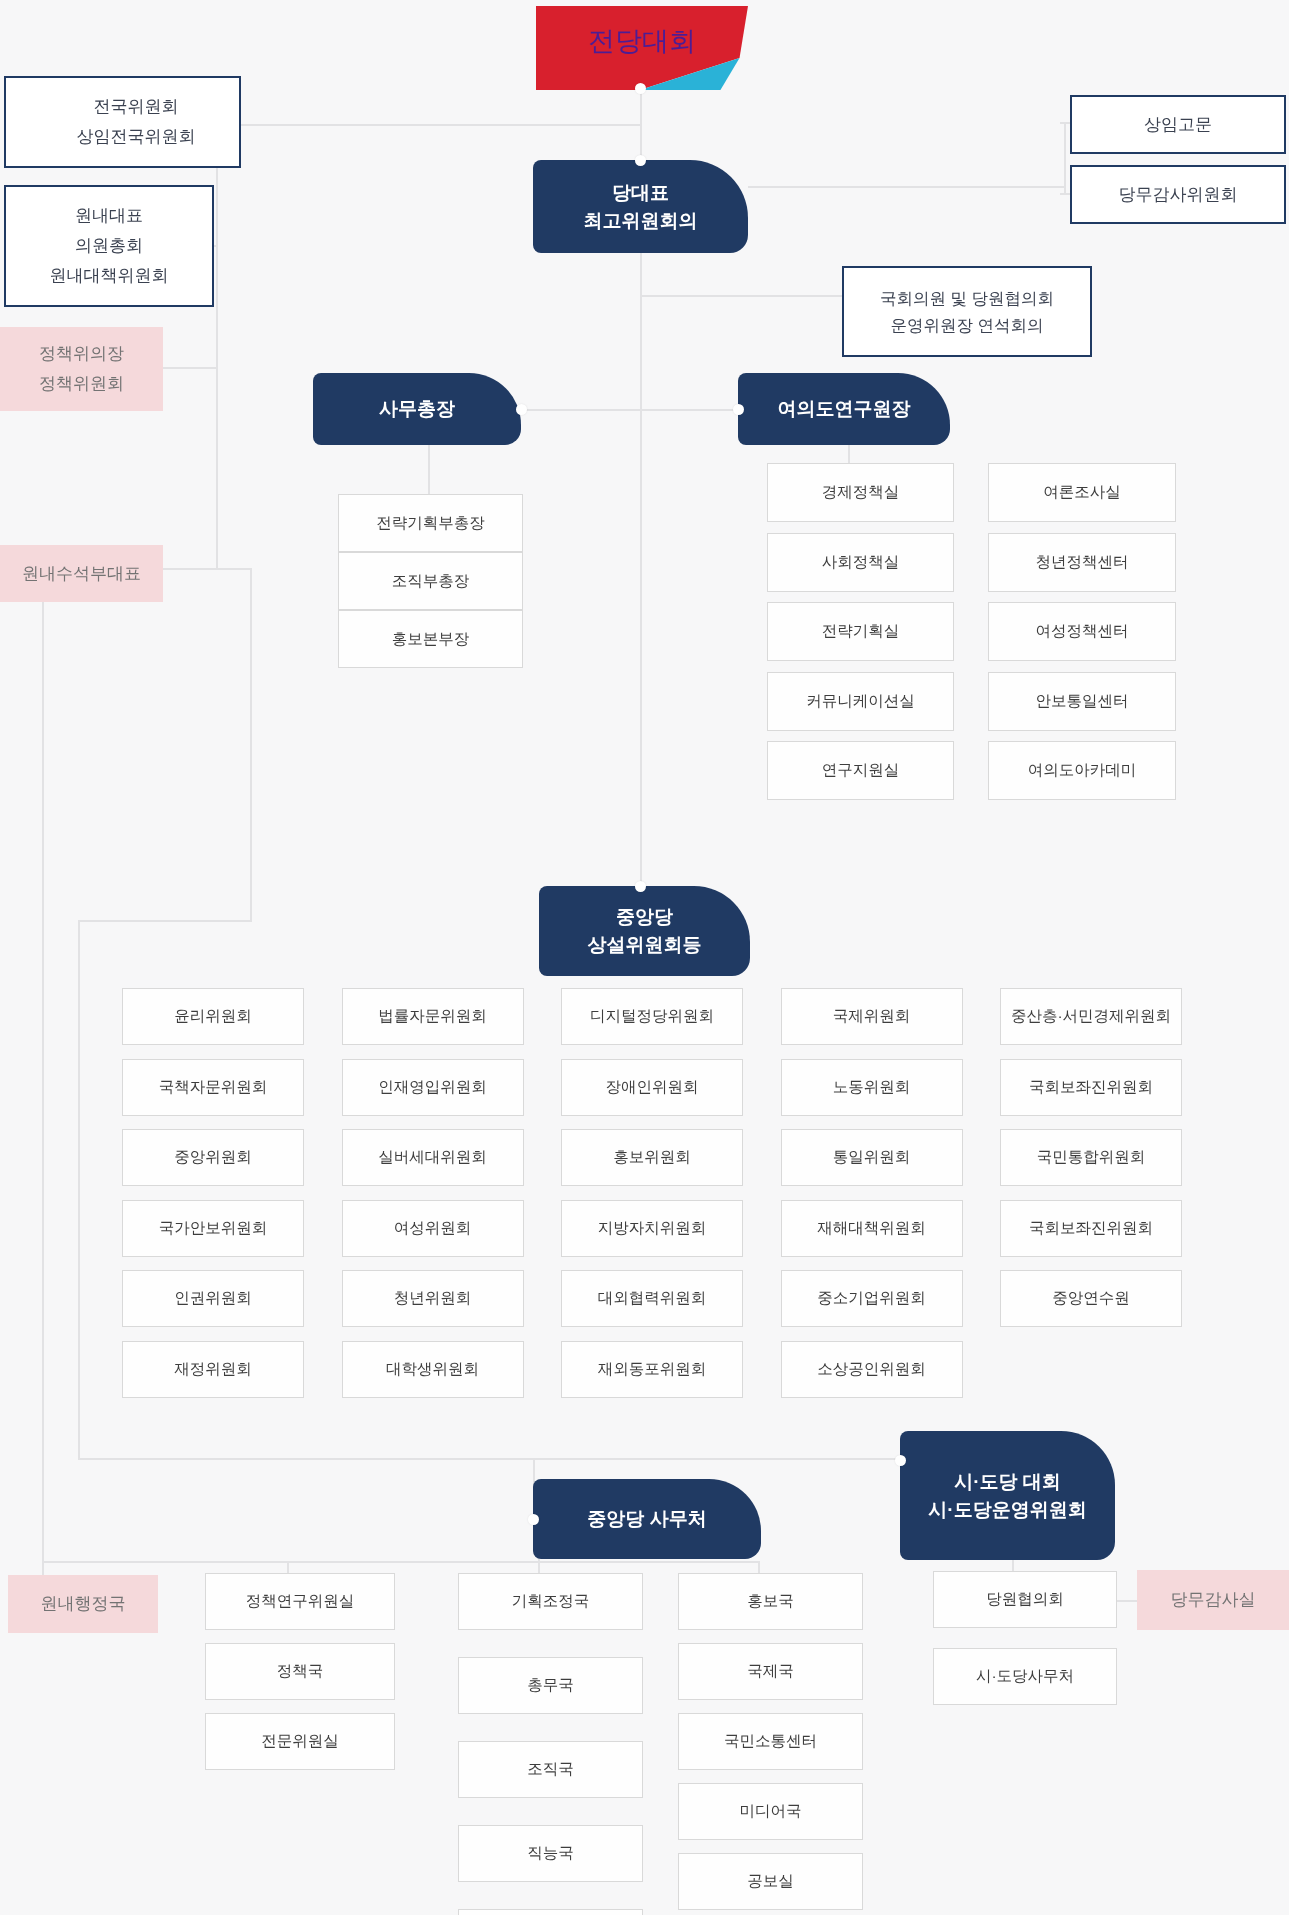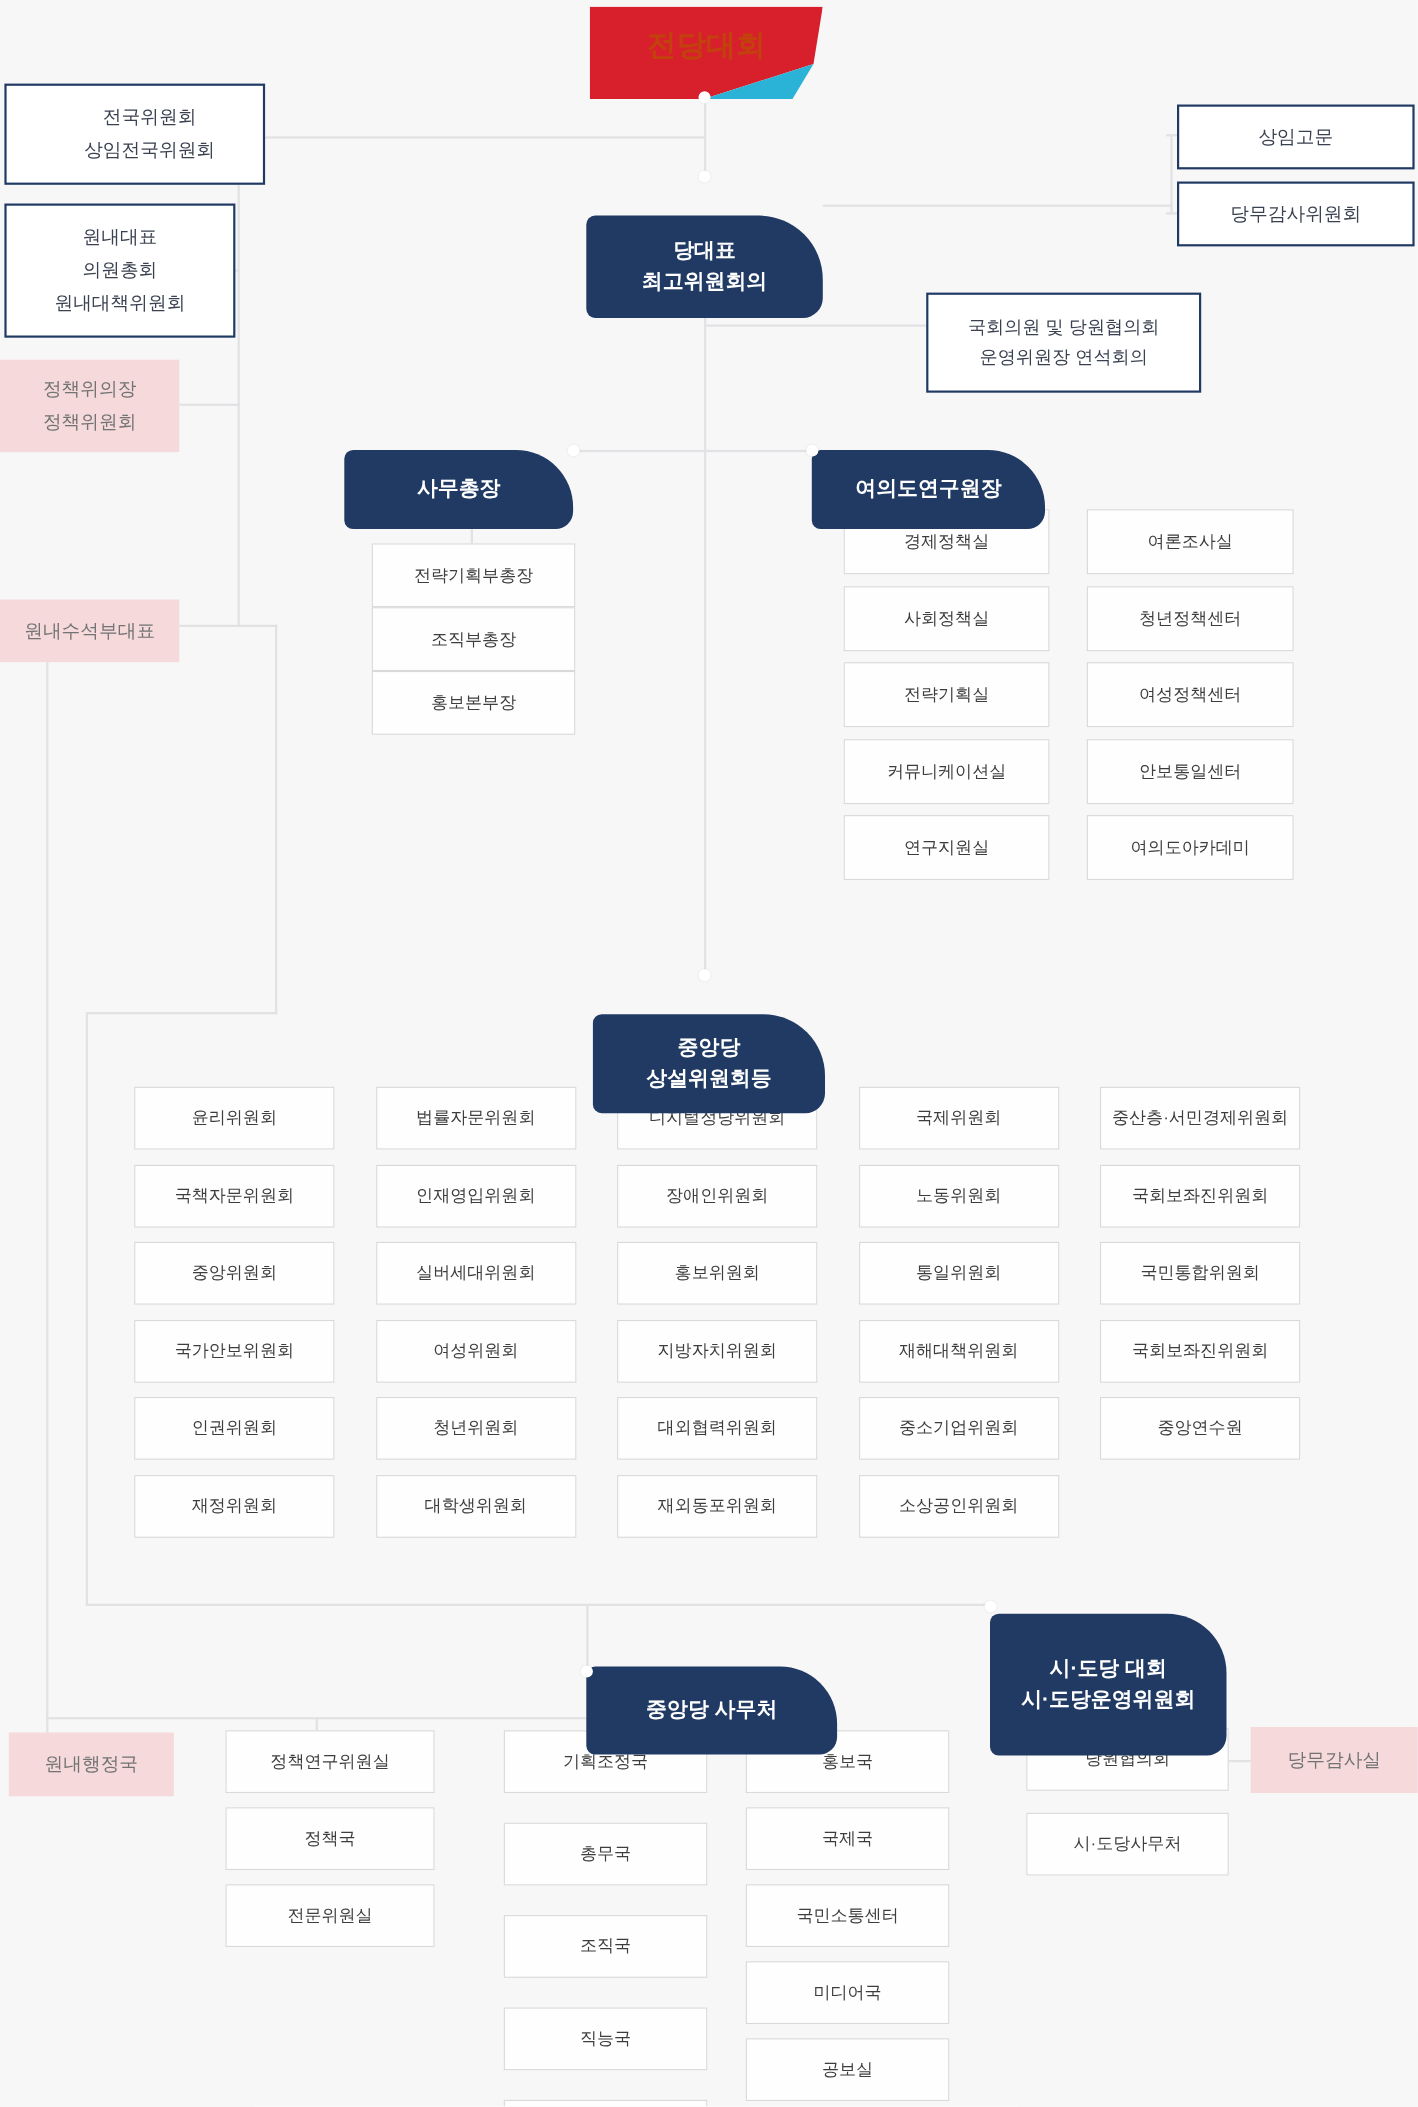--- a/index.html
+++ b/index.html
@@ -10,21 +10,21 @@
   .hl,.vl{position:absolute;background:#e2e2e4;}
   .hl{height:2px;}
   .vl{width:2px;}
 
   
   .dot{position:absolute;width:11px;height:11px;border-radius:50%;background:#ffffff;box-shadow:0 0 2px rgba(0,0,0,.10);z-index:6;}
 
   
   .nbox{position:absolute;background:#203a63;color:#ffffff;display:flex;align-items:center;justify-content:center;
         text-align:center;font-weight:bold;font-size:19px;line-height:1.45;white-space:pre-line;z-index:5;
-        border-radius:8px 52px 16px 8px;margin-top:36px;}
+        border-radius:8px 52px 16px 8px;}
 
   
   .wbox{position:absolute;background:#ffffff;border:2px solid #203a63;display:flex;align-items:center;justify-content:center;
         text-align:center;color:#3a4150;font-size:17px;line-height:1.75;white-space:pre-line;z-index:4;}
 
   
   .pbox{position:absolute;background:#f5d9db;display:flex;align-items:center;justify-content:center;
         text-align:center;color:#737373;font-size:17px;line-height:1.75;white-space:pre-line;z-index:4;}
 
   
@@ -34,21 +34,21 @@
   .vstack{position:absolute;display:grid;z-index:4;}
   .ggrid{position:absolute;display:grid;z-index:4;}
 
   
   .banner{position:absolute;left:536px;top:6px;width:212px;height:84px;z-index:5;}
   .banner .red{position:absolute;inset:0;background:#d8202d;
         clip-path:polygon(0 0,100% 0,96% 62%,49% 100%,0 100%);}
   .banner .cyan{position:absolute;inset:0;background:#2ab2d7;
         clip-path:polygon(49% 100%,96% 62%,87% 100%);}
   .banner .label{position:absolute;inset:0 0 14px 0;display:flex;align-items:center;justify-content:center;
-        color:#c2410c;font-weight:bold;font-size:27px;}
+        color:#4c1d95;font-weight:normal;font-size:27px;}
 </style>
 </head>
 <body>
 
 <div class="stage">
 
   <div class="hl" style="left:209px;top:124px;width:431px;"></div>
   <div class="hl" style="left:209px;top:245px;width:9px;"></div>
   <div class="hl" style="left:163px;top:367px;width:55px;"></div>
   <div class="hl" style="left:163px;top:568px;width:89px;"></div>

